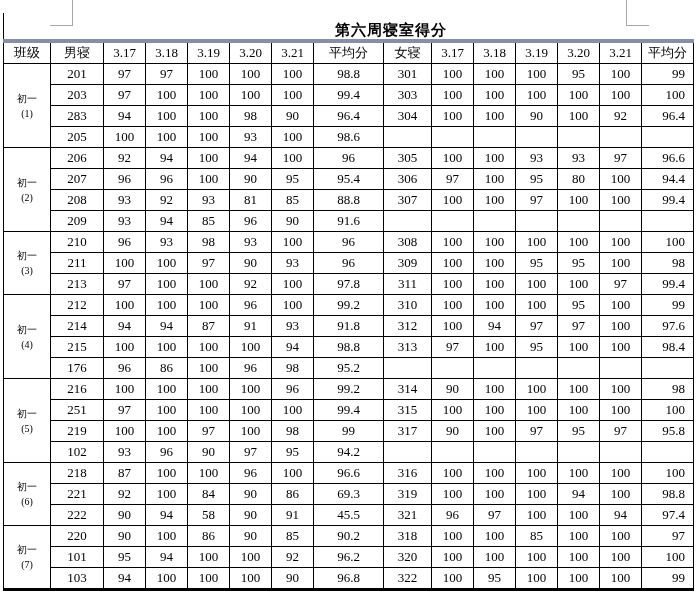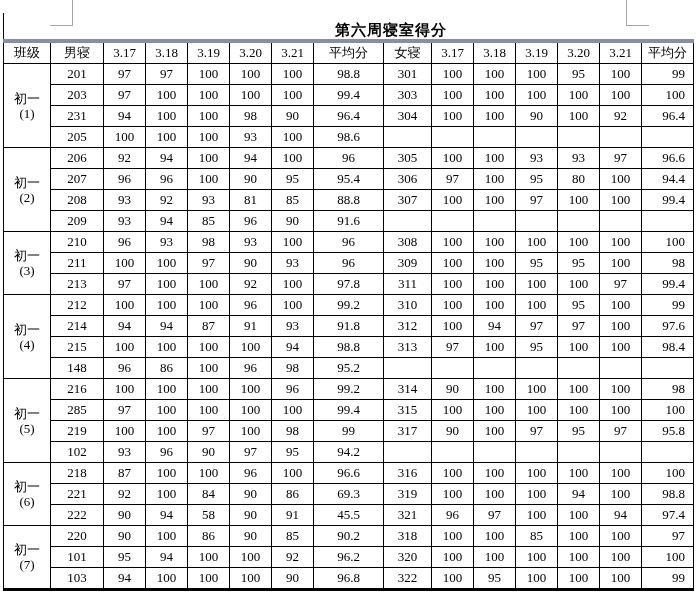--- a/index.html
+++ b/index.html
@@ -36,21 +36,21 @@
     border:1px solid #000;
     height:20px;
     padding:0 2px;
     text-align:center;
     font-weight:normal;
     line-height:16px;
     overflow:hidden;
     white-space:nowrap;
   }
   table.score td.right-cell{text-align:right;padding-right:8px;}
-  table.score td.class-cell{line-height:15px;font-size:13px;}
+  table.score td.class-cell{line-height:15px;font-size:10px;}
 </style>
 </head>
 <body>
 
 <div class="page">
 
   <div class="corner-mark left"></div>
   <div class="corner-mark right"></div>
   <div class="left-stub"></div>
 
@@ -124,21 +124,21 @@
           <td>99.4</td>
           <td>303</td>
           <td>100</td>
           <td>100</td>
           <td>100</td>
           <td>100</td>
           <td>100</td>
           <td class="right-cell">100</td>
         </tr>
         <tr>
-          <td>231</td>
+          <td>283</td>
           <td>94</td>
           <td>100</td>
           <td>100</td>
           <td>98</td>
           <td>90</td>
           <td>96.4</td>
           <td>304</td>
           <td>100</td>
           <td>100</td>
           <td>90</td>
@@ -328,21 +328,21 @@
           <td>98.8</td>
           <td>313</td>
           <td>97</td>
           <td>100</td>
           <td>95</td>
           <td>100</td>
           <td>100</td>
           <td class="right-cell">98.4</td>
         </tr>
         <tr>
-          <td>148</td>
+          <td>176</td>
           <td>96</td>
           <td>86</td>
           <td>100</td>
           <td>96</td>
           <td>98</td>
           <td>95.2</td>
           <td></td>
           <td></td>
           <td></td>
           <td></td>
@@ -364,21 +364,21 @@
           <td>99.2</td>
           <td>314</td>
           <td>90</td>
           <td>100</td>
           <td>100</td>
           <td>100</td>
           <td>100</td>
           <td class="right-cell">98</td>
         </tr>
         <tr>
-          <td>285</td>
+          <td>251</td>
           <td>97</td>
           <td>100</td>
           <td>100</td>
           <td>100</td>
           <td>100</td>
           <td>99.4</td>
           <td>315</td>
           <td>100</td>
           <td>100</td>
           <td>100</td>

